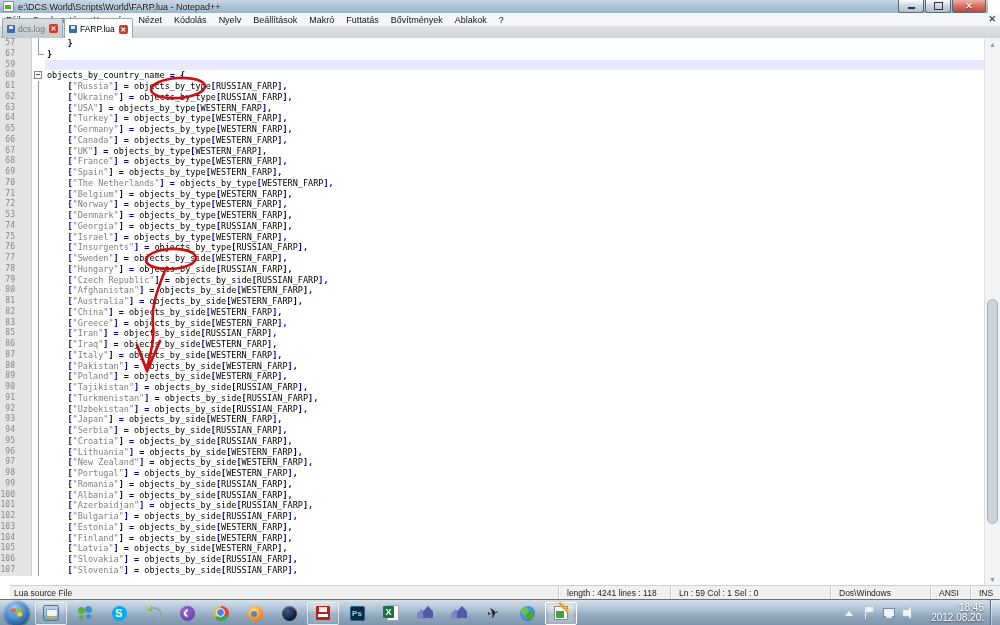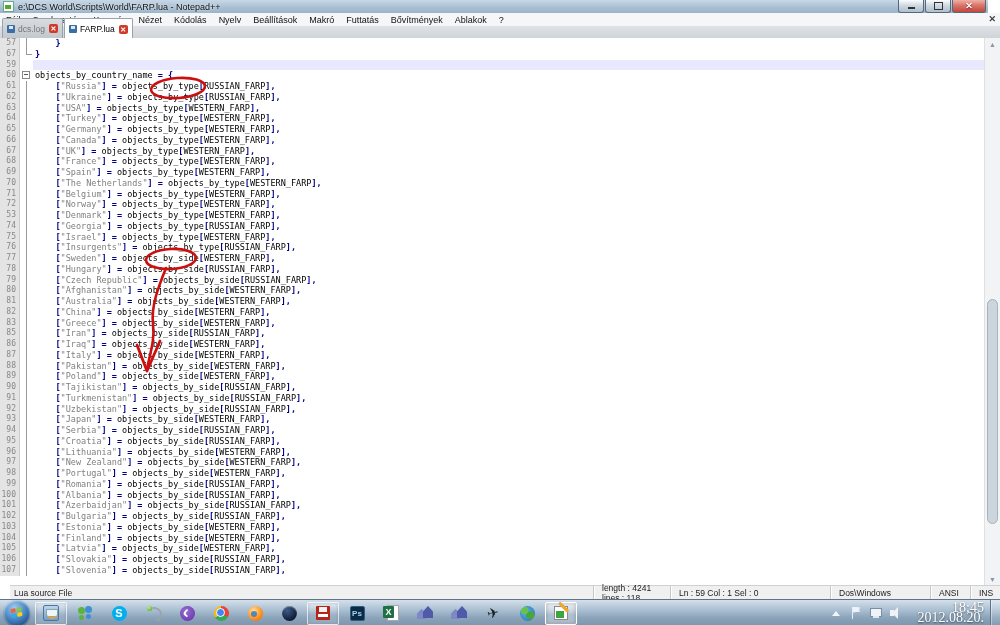--- a/index.html
+++ b/index.html
@@ -34,21 +34,21 @@
     background:linear-gradient(#d8dcdf,#c2c8cd);color:#777;}
   .tab.active{background:#fff;color:#000;height:12px;margin-bottom:-1px;}
   .tab .ficon{width:8px;height:8px;background:#3a6ea5;border-radius:1px;margin-right:3px;position:relative;}
   .tab .ficon::after{content:"";position:absolute;left:2px;top:1px;width:4px;height:3px;background:#dce8f4;}
   .tab .tclose{width:9px;height:9px;margin-left:4px;background:#cf3a2a;border-radius:2px;color:#fff;
     font-size:7px;line-height:9px;text-align:center;font-weight:bold;}
   
   .editor{position:absolute;left:0;top:38px;right:0;bottom:39px;background:#fff;overflow:hidden;}
   .cl{display:flex;height:10.75px;line-height:10.75px;white-space:pre;
       font-family:"DejaVu Sans Mono","Liberation Mono",monospace;font-size:8.5px;}
-  .ln{width:20px;background:#e4e4e4;color:#888;text-align:right;padding-right:3px;
+  .ln{width:32px;background:#e4e4e4;color:#888;text-align:right;padding-right:16px;
       font-size:8px;border-right:1px solid #cdcdcd;box-sizing:border-box;flex:0 0 auto;}
   .fold{width:13px;flex:0 0 auto;position:relative;background:#fff;}
   .fold.v::before{content:"";position:absolute;left:6px;top:0;bottom:0;width:1px;background:#999;}
   .fold.end::before{content:"";position:absolute;left:6px;top:0;height:6px;width:1px;background:#999;}
   .fold.end::after{content:"";position:absolute;left:6px;top:5px;width:6px;height:1px;background:#999;}
   .fold .fbox{position:absolute;left:2px;top:1px;width:8px;height:8px;border:1px solid #888;background:#fff;
       box-sizing:border-box;}
   .fold .fbox::after{content:"";position:absolute;left:1px;top:2px;width:4px;height:1px;background:#555;}
   .codeln{flex:1;padding-left:2px;}
   .cl.cur .codeln{background:#e8e8ff;}
@@ -62,21 +62,21 @@
   .sb-thumb{position:absolute;left:2px;width:11px;top:261px;height:225px;background:#ccd4dc;
       border:1px solid #a5b2bf;border-radius:6px;box-sizing:border-box;}
   
   .anno-svg{position:absolute;left:0;top:0;pointer-events:none;z-index:40;}
   
   .statusbar{position:absolute;left:10px;bottom:25px;right:0;height:14px;background:#f0f0f0;
     border-top:1px solid #d0d0d0;display:flex;align-items:center;font-size:8.5px;color:#222;}
   .sb-sec{border-left:1px solid #c6c6c6;box-shadow:inset 1px 0 0 #fff;height:100%;
     display:flex;align-items:center;padding-left:8px;box-sizing:border-box;flex:0 0 auto;}
   .sb-doc{flex:1;padding-left:4px;border-left:none;box-shadow:none;}
-  .sb-len{width:77px;margin-left:39px;} .sb-cur{width:160px;} .sb-eol{width:100px;} .sb-enc{width:40px;} .sb-ins{width:30px;}
+  .sb-len{width:112px;margin-left:39px;} .sb-cur{width:160px;} .sb-eol{width:100px;} .sb-enc{width:40px;} .sb-ins{width:30px;}
   
   .taskbar{position:absolute;left:0;bottom:0;right:0;height:25px;
     background:linear-gradient(#d4e0ea,#aabfd2 40%,#8ca4ba 70%,#7e97ae);
     border-top:1px solid #5f7488;display:flex;align-items:center;z-index:60;}
   .start-orb{width:26px;height:26px;border-radius:50%;margin:0 4px 0 4px;position:relative;flex:0 0 auto;
     background:radial-gradient(circle at 40% 30%,#9ecbf0,#3d7bbd 55%,#17355c 95%);
     box-shadow:inset 0 1px 2px rgba(255,255,255,.7),0 1px 2px rgba(0,0,0,.4);}
   .orb-flag{position:absolute;left:7px;top:8px;width:11px;height:9px;display:grid;
     grid-template-columns:1fr 1fr;grid-template-rows:1fr 1fr;gap:1px;transform:rotate(-8deg) skewY(-4deg);}
   .orb-flag i{border-radius:1px;}
@@ -141,22 +141,22 @@
   .g-chevron::after{content:"";position:absolute;left:4px;top:6px;width:0;height:0;
     border-left:4px solid transparent;border-right:4px solid transparent;border-bottom:5px solid #f2f6fa;}
   .g-flag::before{content:"";position:absolute;left:4px;top:2px;width:1px;height:12px;background:#e8eef5;}
   .g-flag::after{content:"";position:absolute;left:5px;top:2px;width:8px;height:6px;background:#f2f6fa;
     clip-path:polygon(0 0,100% 15%,80% 50%,100% 85%,0 100%);opacity:.95;}
   .g-network::before{content:"";position:absolute;left:2px;top:3px;width:10px;height:7px;background:#eef3f8;border:1px solid #7b8ea0;}
   .g-network::after{content:"";position:absolute;left:5px;top:11px;width:6px;height:2px;background:#dfe8f0;}
   .g-speaker::before{content:"";position:absolute;left:2px;top:5px;width:4px;height:6px;background:#eef3f8;}
   .g-speaker::after{content:"";position:absolute;left:4px;top:2px;width:0;height:0;
     border-top:6px solid transparent;border-bottom:6px solid transparent;border-right:6px solid #eef3f8;}
-  .clock{text-align:right;color:#fff;font-size:14px;line-height:10px;margin:0 6px 0 12px;
-    text-shadow:0 1px 2px rgba(0,0,0,.6);font-family:Liberation Serif, serif;}
+  .clock{text-align:right;color:#fff;font-size:10px;line-height:10px;margin:0 6px 0 12px;
+    text-shadow:0 1px 2px rgba(0,0,0,.6);}
   .show-desktop{width:9px;height:100%;border-left:1px solid #5f7488;box-shadow:inset 1px 0 0 rgba(255,255,255,.4);
     background:linear-gradient(rgba(255,255,255,.25),rgba(255,255,255,.05));}
 </style>
 </head>
 <body>
 
 <div class="titlebar">
   <span class="app-icon"></span>
   <span class="title-text">e:\DCS World\Scripts\World\FARP.lua - Notepad++</span>
   <div class="win-controls">

